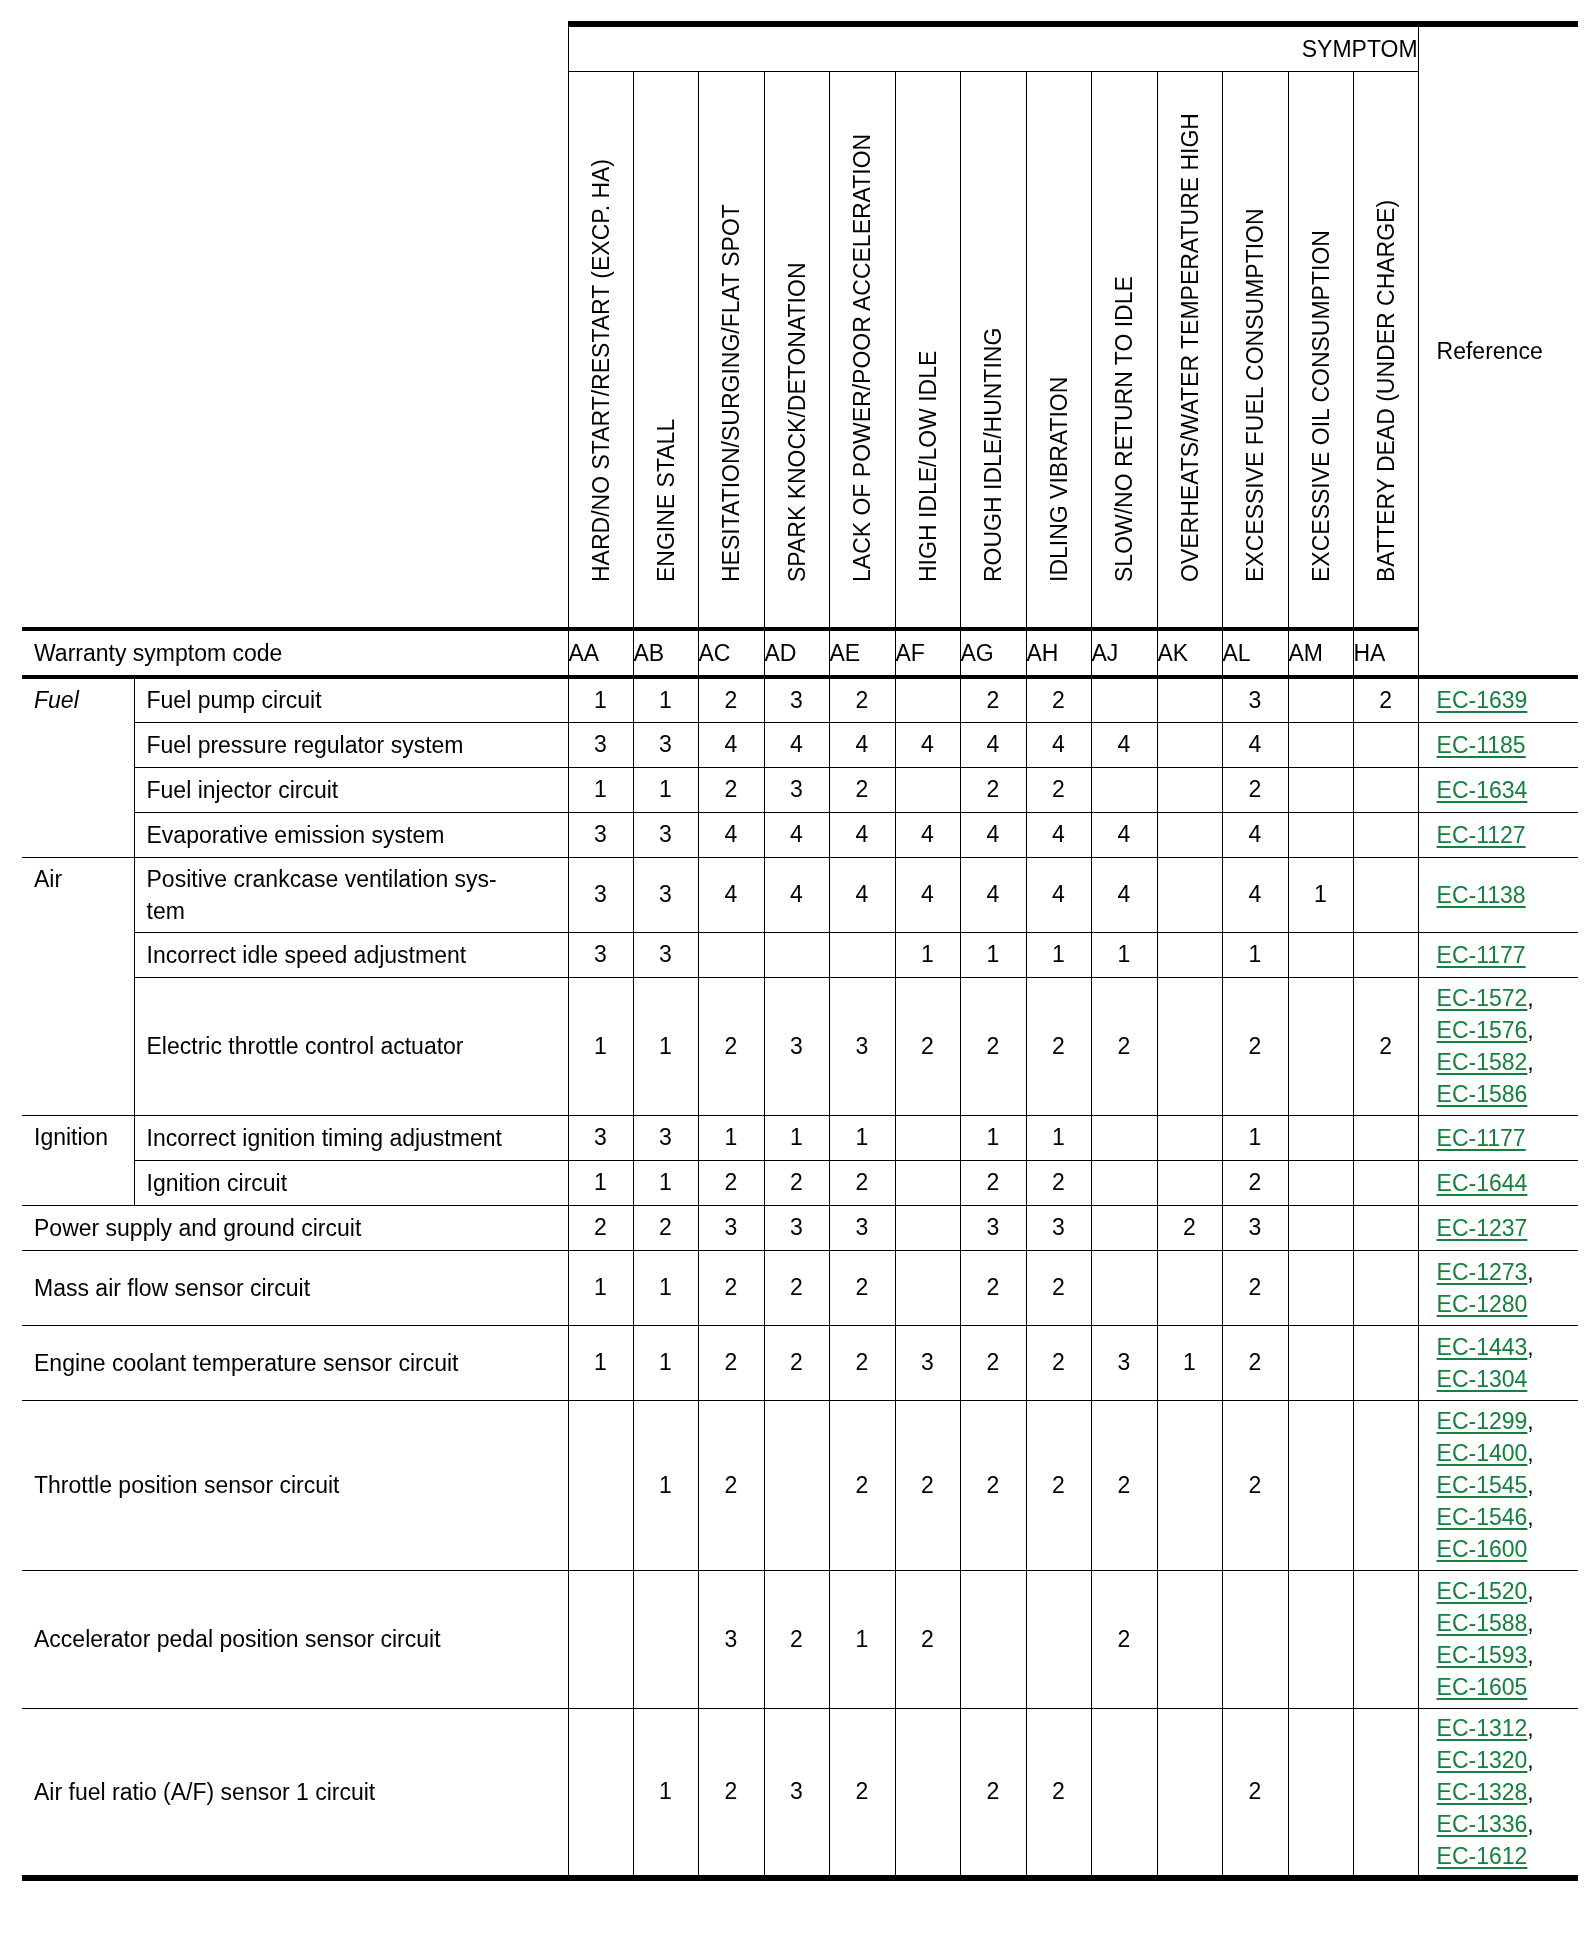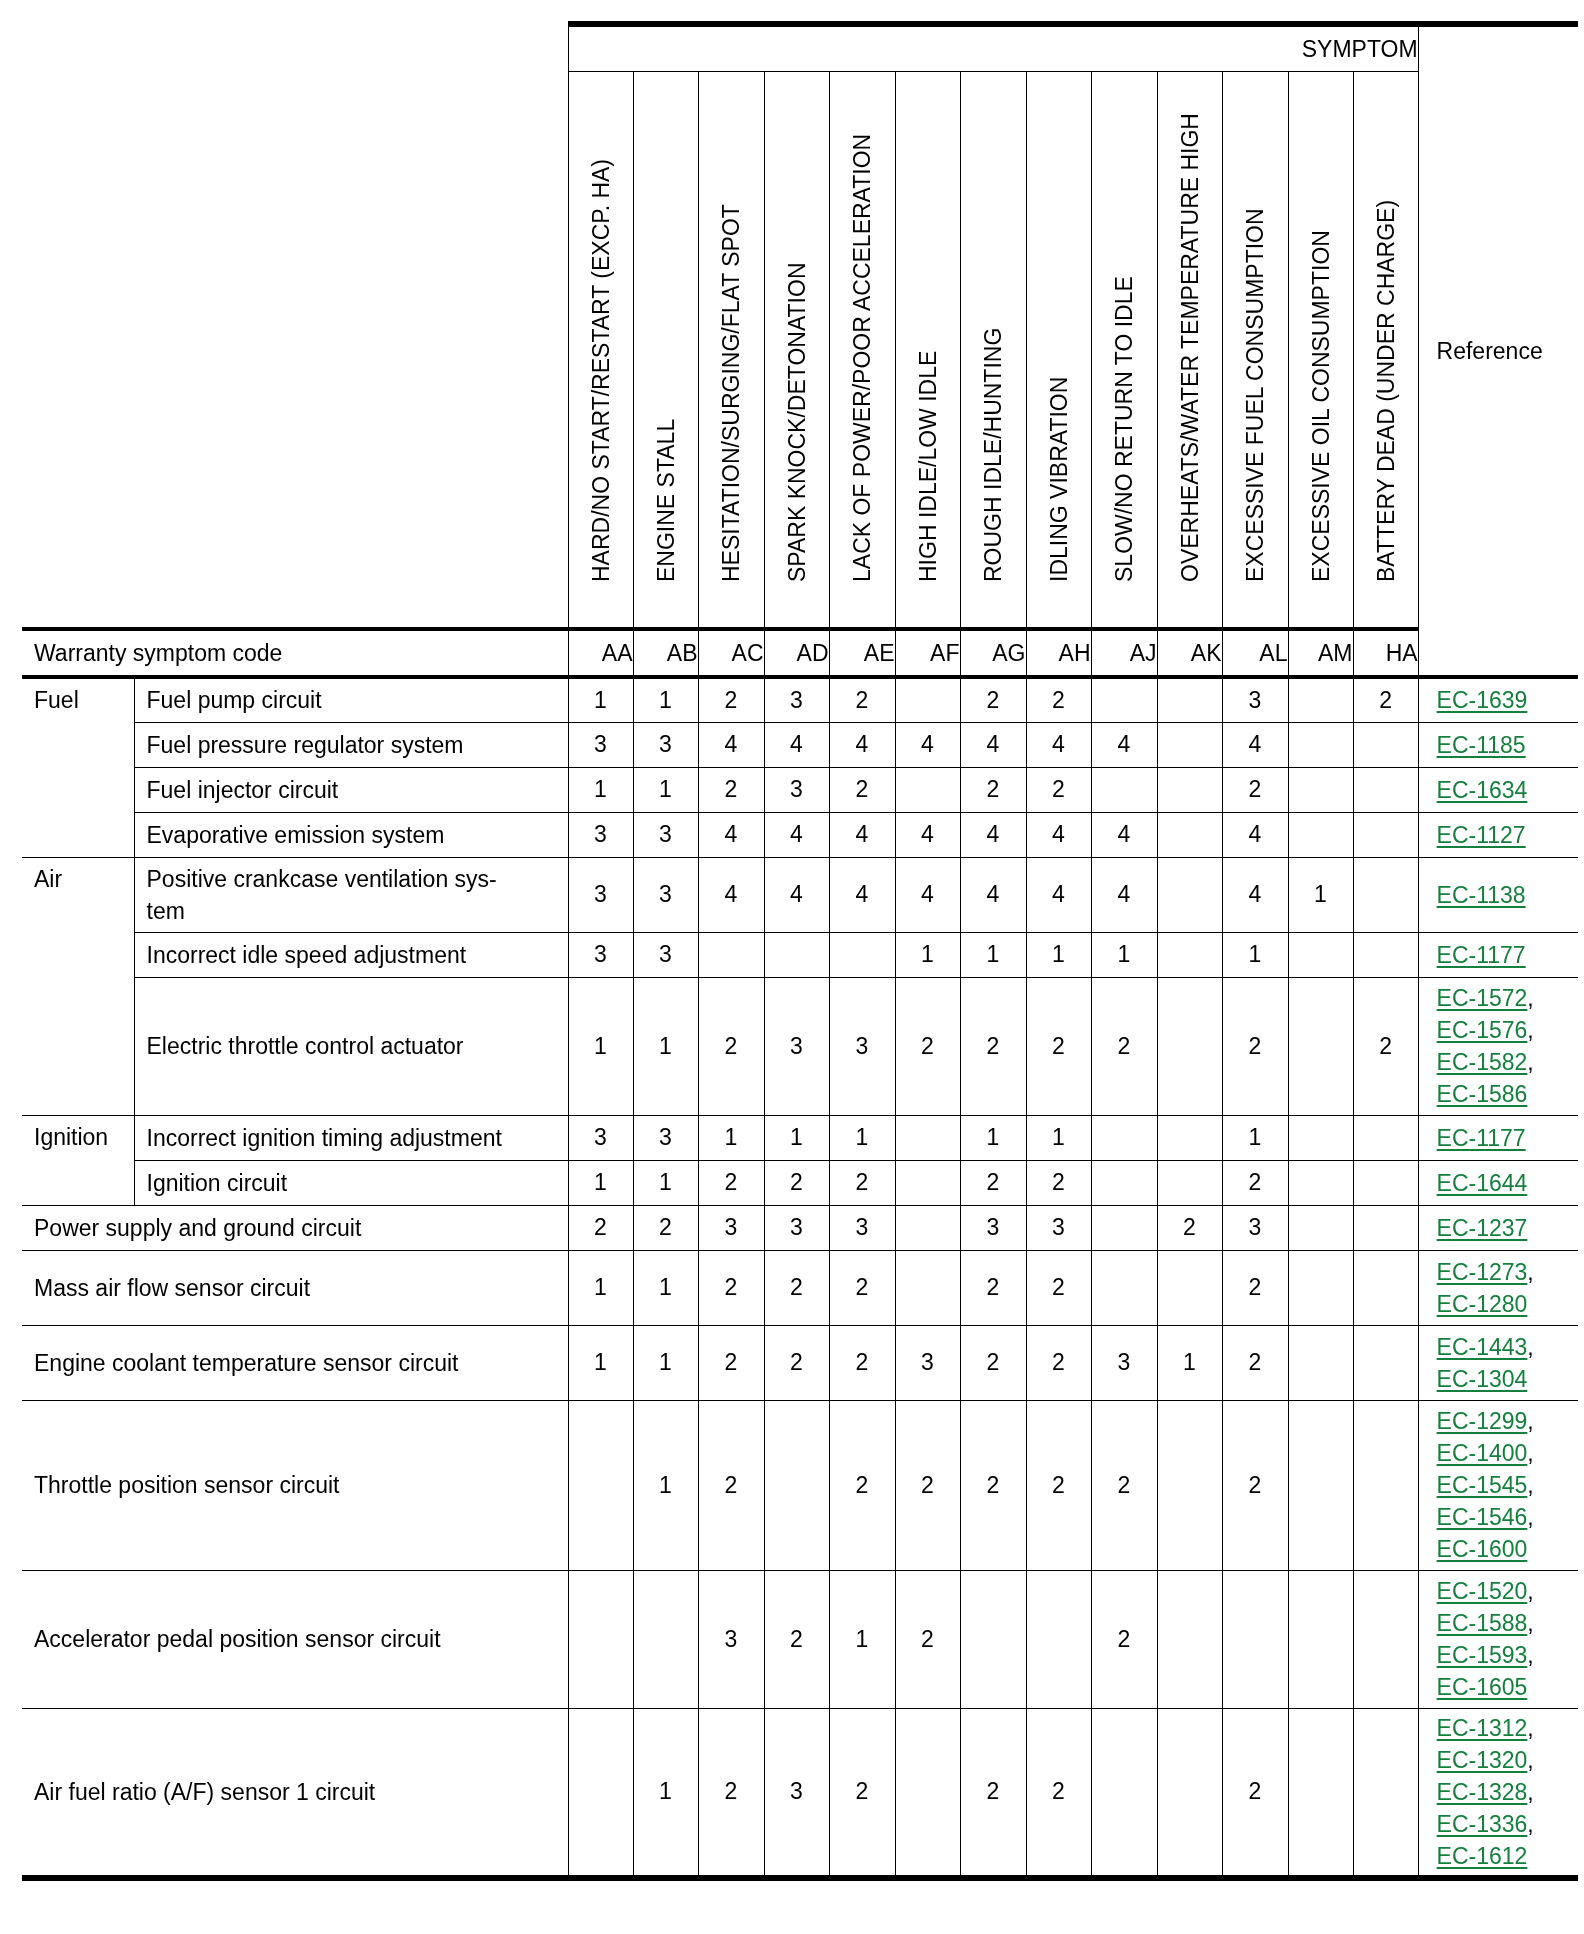--- a/index.html
+++ b/index.html
@@ -10,21 +10,21 @@
   table.diag td, table.diag th { border:1.5px solid #000; padding:0; font-weight:normal; }
   .topline { border-top:6px solid #000 !important; }
   .thick-bottom { border-bottom:4px solid #000 !important; }
   .noborder-left { border-left:none !important; }
   .noborder-top { border-top:none !important; }
   .symptom-title { height:44px; text-align:right; vertical-align:middle; font-size:23px; }
   .vhead { height:555px; vertical-align:bottom; position:relative; }
   .vhead span { position:absolute; left:50%; bottom:18px; transform-origin:0 0;
                 transform:rotate(-90deg) translate(0,-50%); white-space:nowrap; font-size:23px; }
   .ref-head { text-align:left; padding-left:18px !important; vertical-align:middle; font-size:23px; }
-  .code { text-align:right; height:44px; vertical-align:middle; }
+  .code { text-align:left; height:44px; vertical-align:middle; }
   .label { padding-left:12px !important; vertical-align:middle; text-align:left; line-height:32px; }
   .group { padding-left:12px !important; padding-top:8px !important; vertical-align:top; text-align:left; }
   .val { text-align:center; vertical-align:middle; }
   .ref { padding-left:18px !important; vertical-align:middle; text-align:left; line-height:32px; }
   .ref a { color:#15803d; text-decoration:underline; text-underline-offset:3px; }
   .bottom-rule { border-bottom:6px solid #000 !important; }
 </style>
 </head>
 <body>
 
@@ -106,21 +106,21 @@
         <td class="code thick-bottom">AH</td>
         <td class="code thick-bottom">AJ</td>
         <td class="code thick-bottom">AK</td>
         <td class="code thick-bottom">AL</td>
         <td class="code thick-bottom">AM</td>
         <td class="code thick-bottom">HA</td>
       </tr>
   </thead>
   <tbody id="tbody">
       <tr style="height: 45px;">
-        <td class="group" rowspan="4" style="border-left: none;">Fuel</td>
+        <td class="group" rowspan="4" style="border-left: none; font-style: italic;">Fuel</td>
         <td class="label">Fuel pump circuit</td>
         <td class="val">1</td>
         <td class="val">1</td>
         <td class="val">2</td>
         <td class="val">3</td>
         <td class="val">2</td>
         <td class="val"></td>
         <td class="val">2</td>
         <td class="val">2</td>
         <td class="val"></td>

